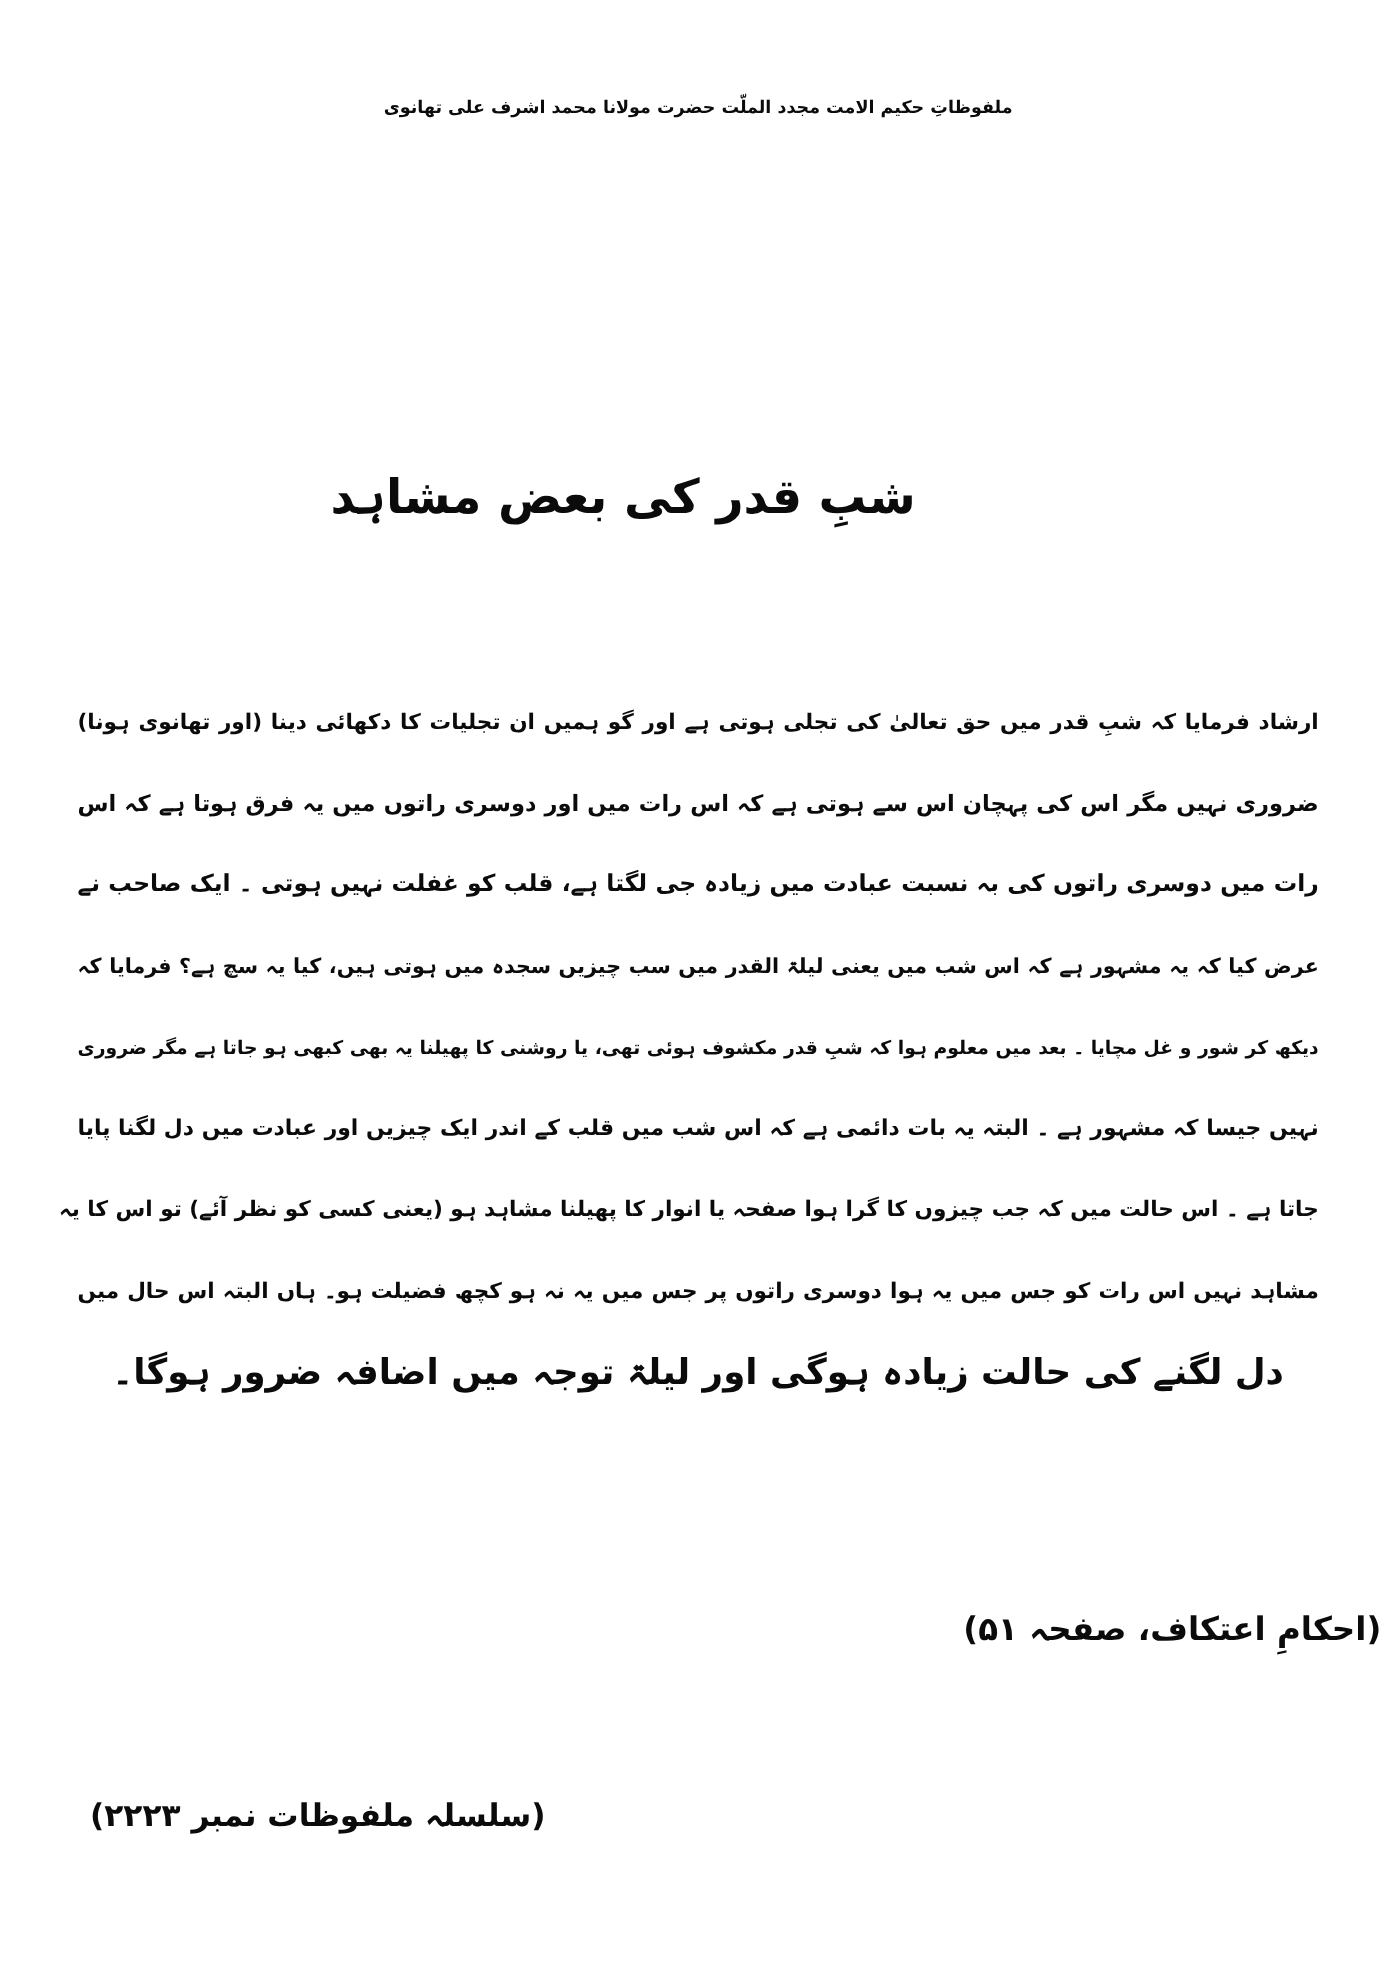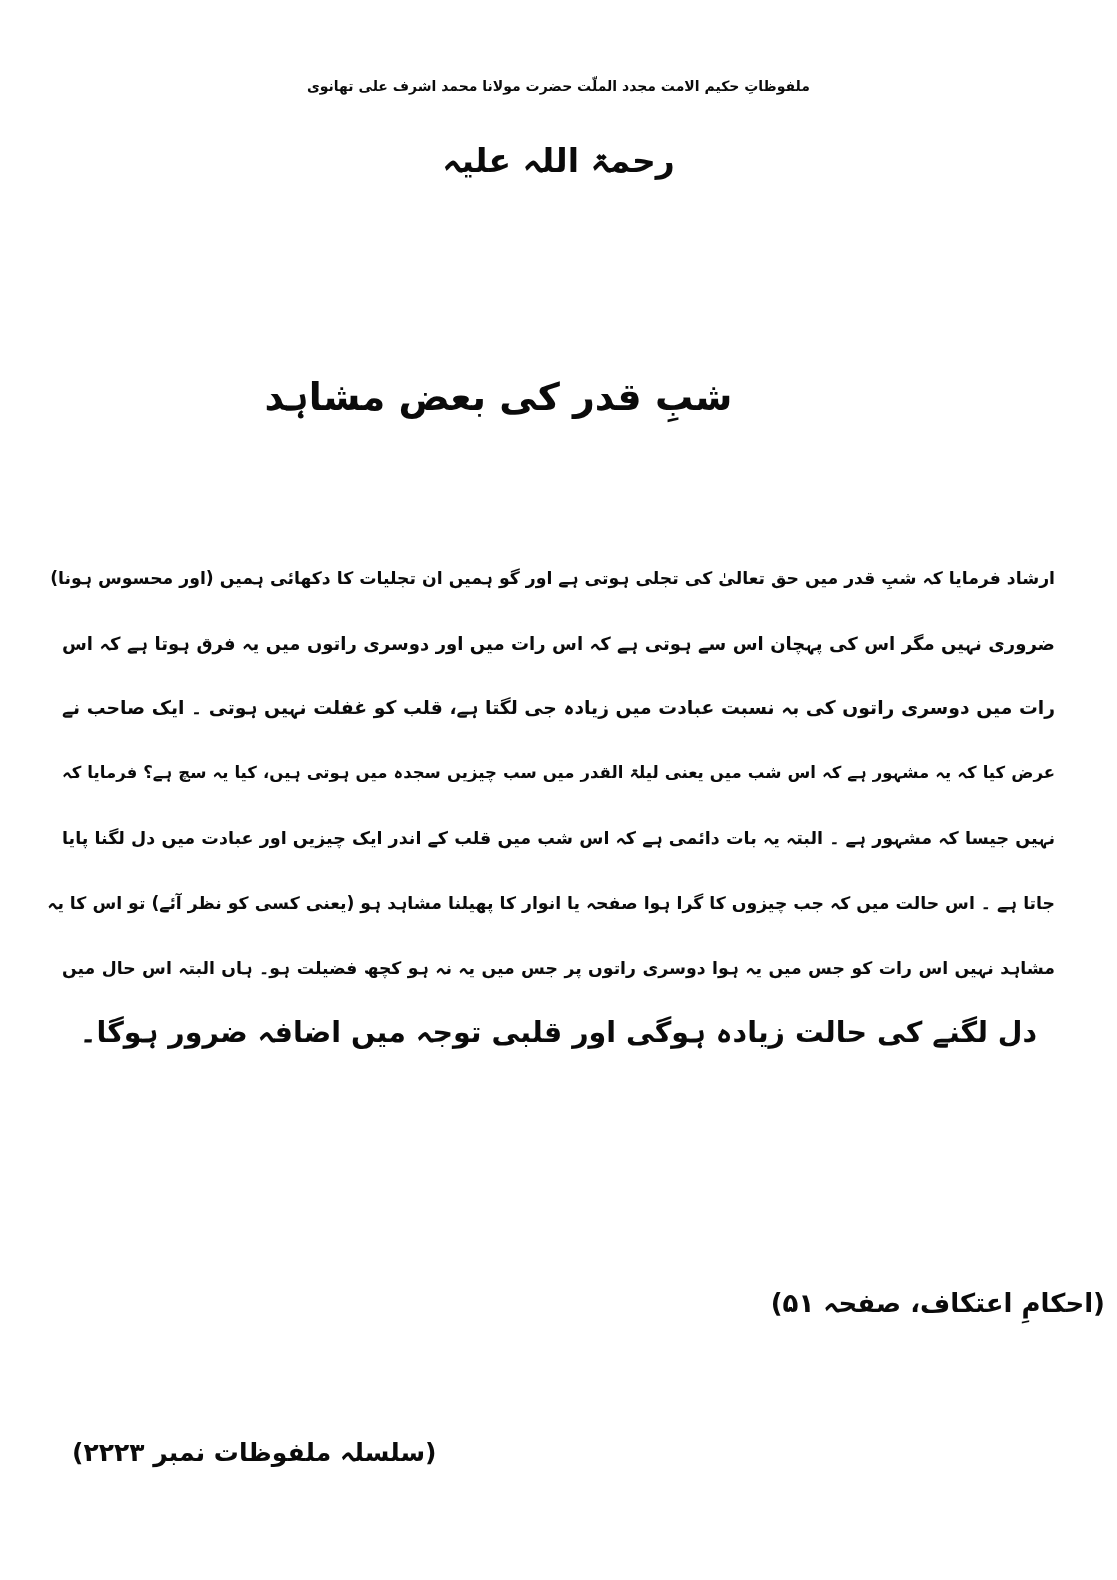--- a/index.html
+++ b/index.html
@@ -133,51 +133,53 @@
     text-align: right;
   }
 </style>
 </head>
 <body>
 
 <div class="page">
 
   <div class="header-block">
     <div class="doc-title" style="font-size: 14px;">ملفوظاتِ حکیم الامت مجدد الملّت حضرت مولانا محمد اشرف علی تھانوی</div>
-    <div class="doc-subtitle">رحمۃ اللہ علیہ</div>
   </div>
 
   <div class="section-heading">
     <span class="sh-inner">شبِ قدر کی بعض مشاہد</span>
   </div>
 
   <div class="body-block">
     <div class="body-line">
-        <span style="font-size: 17.25px;">ارشاد فرمایا کہ شبِ قدر میں حق تعالیٰ کی تجلی ہوتی ہے اور گو ہمیں ان تجلیات کا دکھائی ہمیں (اور محسوس ہونا)</span>
+        <span style="font-size: 17.25px;">ارشاد فرمایا کہ شبِ قدر میں حق تعالیٰ کی تجلی ہوتی ہے اور گو ہمیں ان تجلیات کا دکھائی دینا (اور تھانوی ہونا)</span>
       </div>
     <div class="body-line">
         <span style="font-size: 18px;">ضروری نہیں مگر اس کی پہچان اس سے ہوتی ہے کہ اس رات میں اور دوسری راتوں میں یہ فرق ہوتا ہے کہ اس</span>
       </div>
     <div class="body-line">
         <span style="font-size: 18.75px;">رات میں دوسری راتوں کی بہ نسبت عبادت میں زیادہ جی لگتا ہے، قلب کو غفلت نہیں ہوتی ۔ ایک صاحب نے</span>
       </div>
     <div class="body-line">
         <span style="font-size: 16.5px;">عرض کیا کہ یہ مشہور ہے کہ اس شب میں یعنی لیلۃ القدر میں سب چیزیں سجدہ میں ہوتی ہیں، کیا یہ سچ ہے؟ فرمایا کہ</span>
       </div>
     <div class="body-line">
+        <span style="font-size: 15px;">دیکھ کر شور و غل مچایا ۔ بعد میں معلوم ہوا کہ شبِ قدر مکشوف ہوئی تھی، یا روشنی کا پھیلنا یہ بھی کبھی ہو جاتا ہے مگر ضروری</span>
+      </div>
+    <div class="body-line">
         <span style="font-size: 17.5px;">نہیں جیسا کہ مشہور ہے ۔ البتہ یہ بات دائمی ہے کہ اس شب میں قلب کے اندر ایک چیزیں اور عبادت میں دل لگنا پایا</span>
       </div>
     <div class="body-line">
         <span style="font-size: 17.25px;">جاتا ہے ۔ اس حالت میں کہ جب چیزوں کا گرا ہوا صفحہ یا انوار کا پھیلنا مشاہد ہو (یعنی کسی کو نظر آئے) تو اس کا یہ</span>
       </div>
     <div class="body-line">
         <span style="font-size: 17.25px;">مشاہد نہیں اس رات کو جس میں یہ ہوا دوسری راتوں پر جس میں یہ نہ ہو کچھ فضیلت ہو۔ ہاں البتہ اس حال میں</span>
       </div>
     <div class="body-line short">
-        <span style="font-size: 28.5px;">دل لگنے کی حالت زیادہ ہوگی اور قلبی توجہ میں اضافہ ضرور ہوگا۔</span>
+        <span style="font-size: 28.5px;">دل لگنے کی حالت زیادہ ہوگی اور لیلۃ توجہ میں اضافہ ضرور ہوگا۔</span>
       </div>
   </div>
 
   <div class="citation">
     <span class="cite-inner">(احکامِ اعتکاف، صفحہ ۵۱)</span>
   </div>
 
   <div class="footer-note">(سلسلہ ملفوظات نمبر ۲۲۲۳)</div>
 
 </div>

